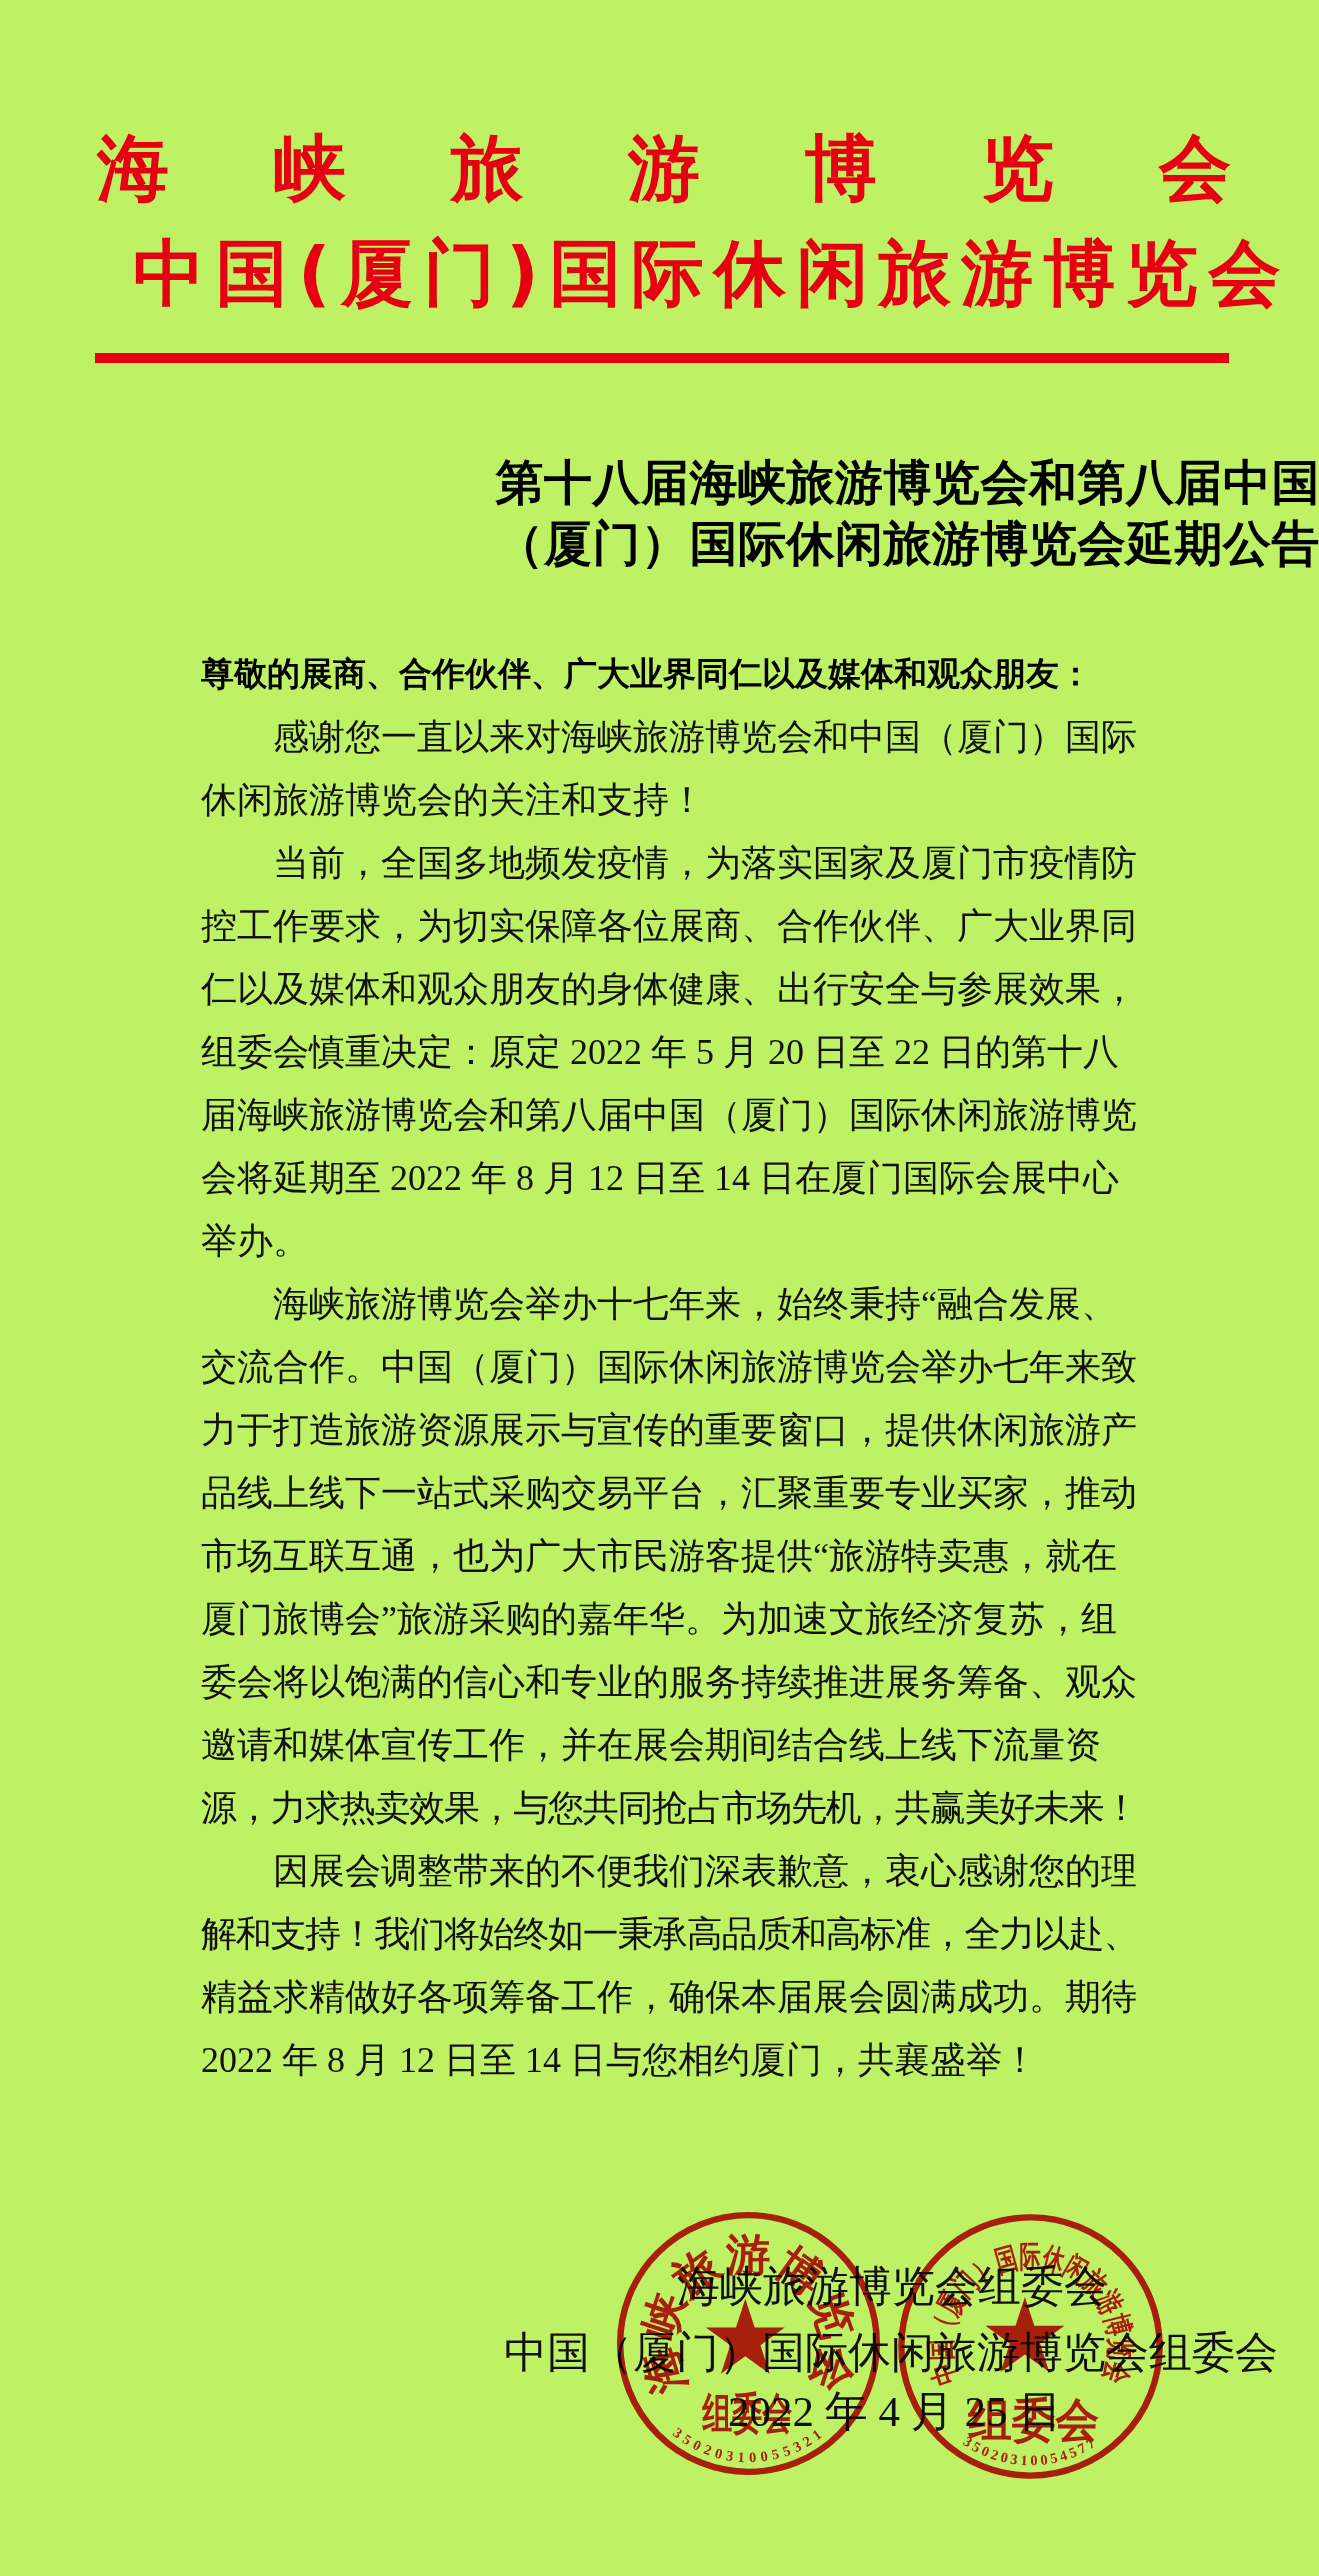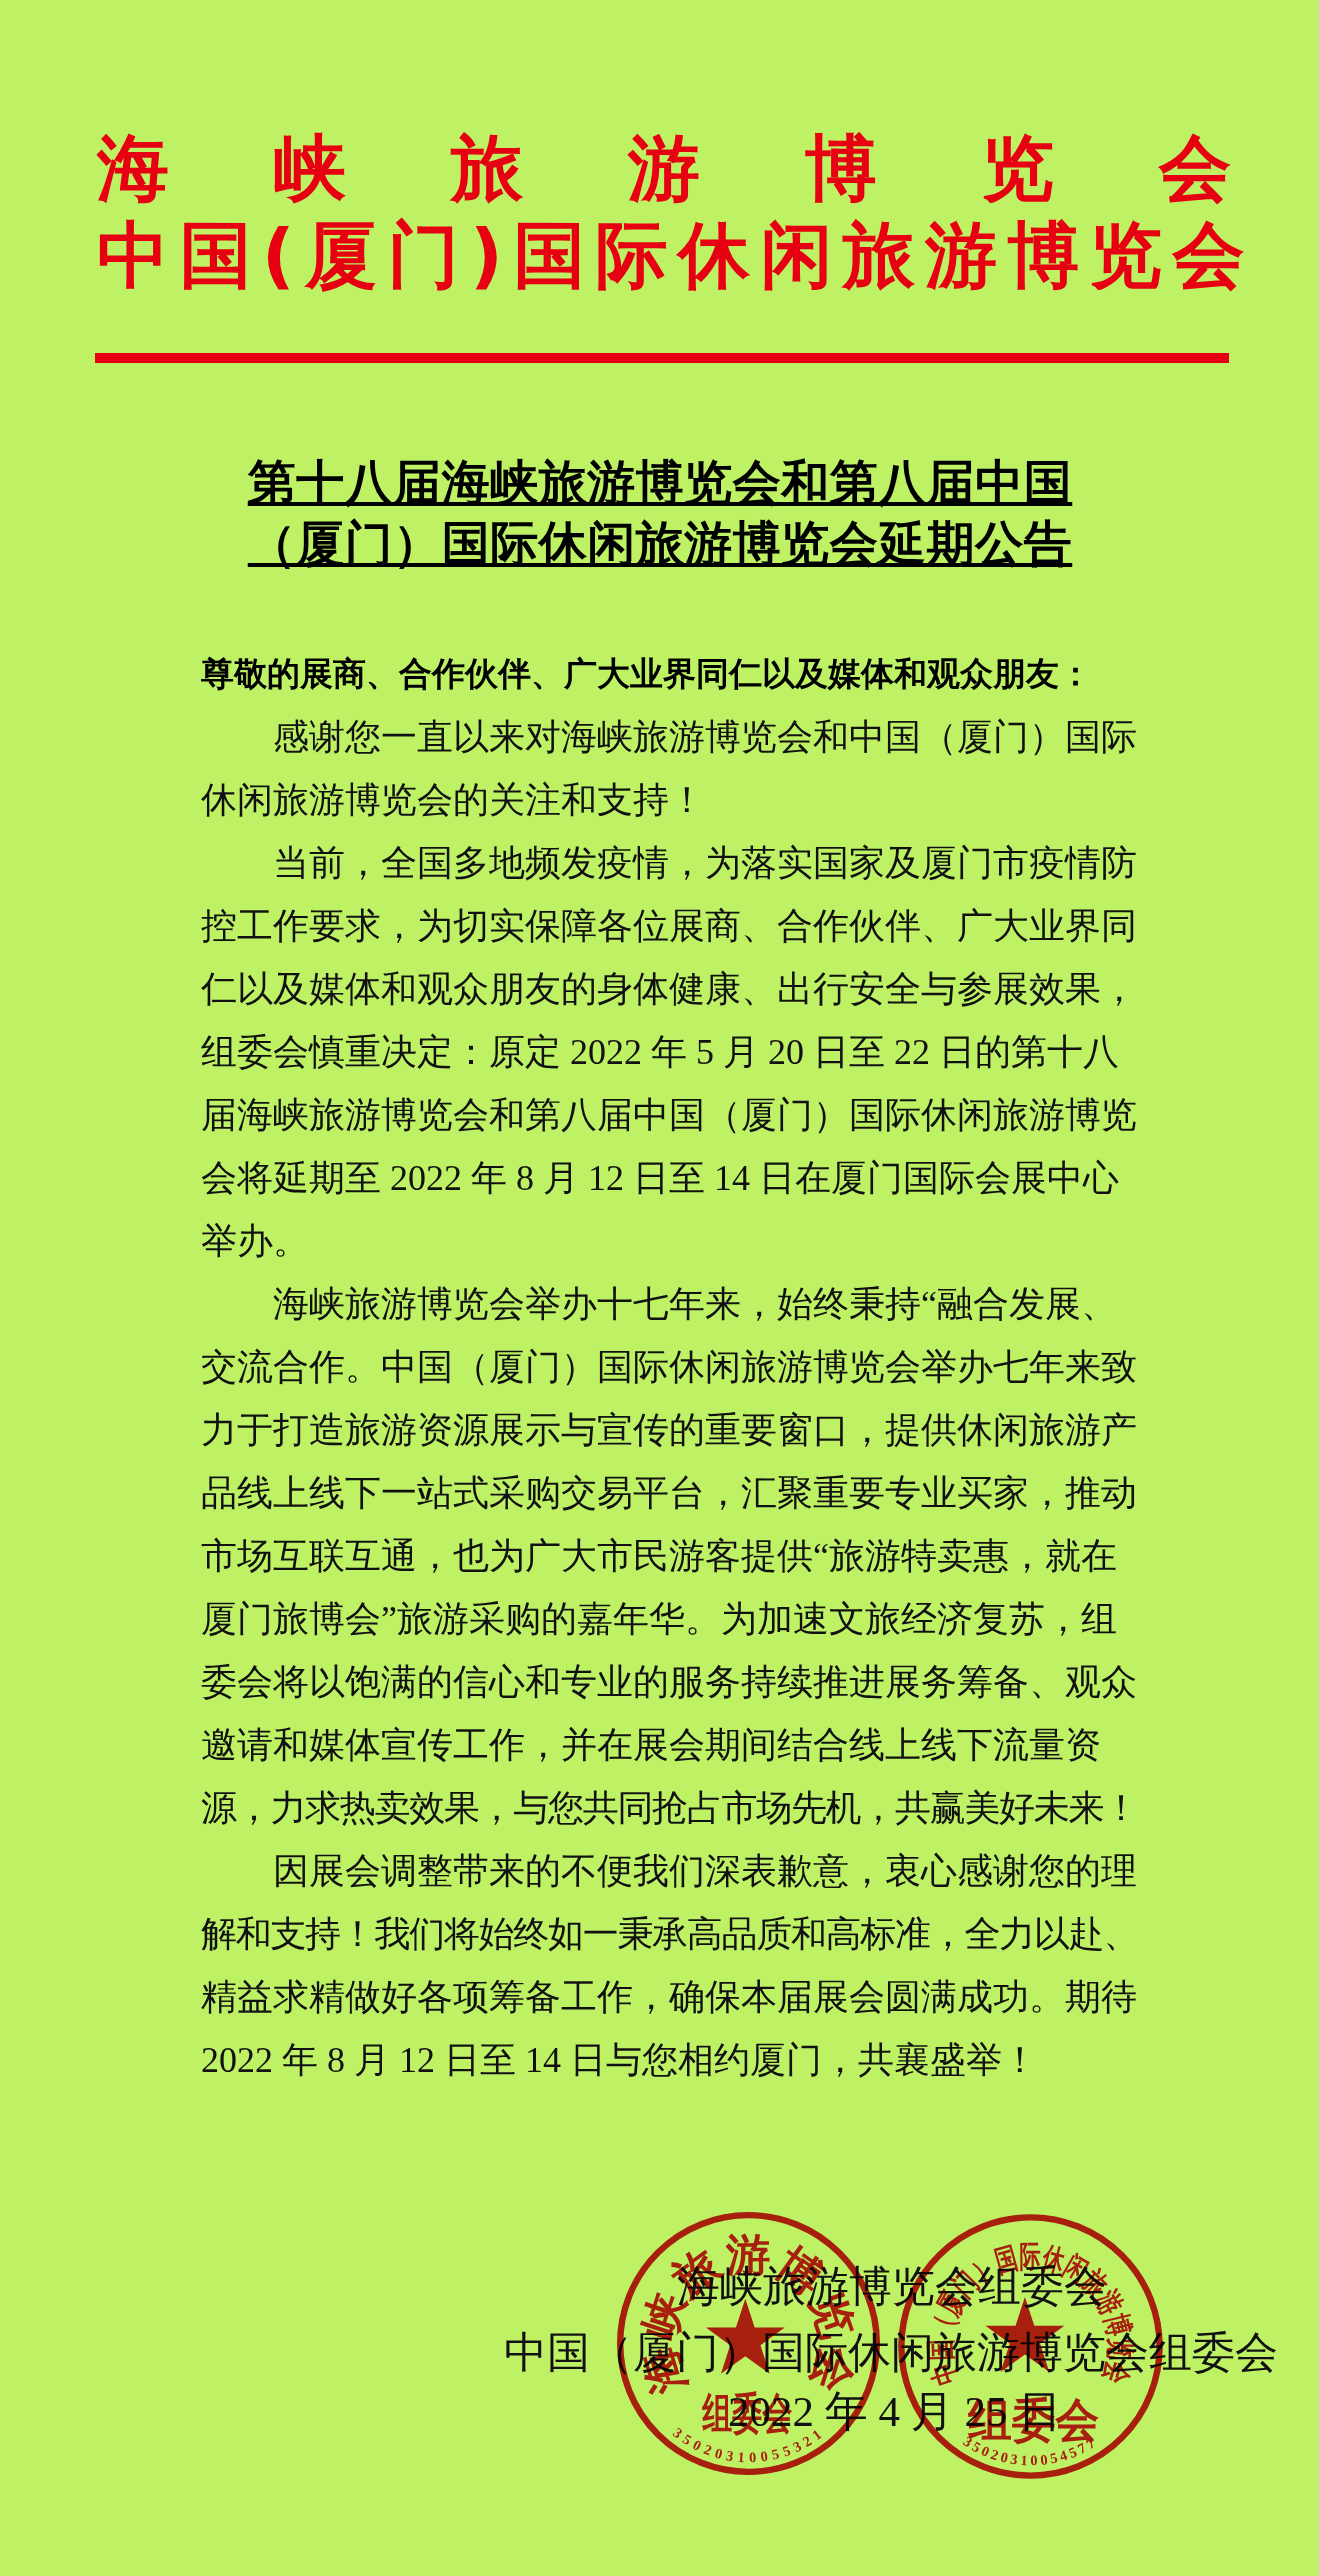--- a/index.html
+++ b/index.html
@@ -15,42 +15,41 @@
     position: absolute;
     left: 97px;
     font-family: "DejaVu Sans", sans-serif;
     font-weight: bold;
     font-size: 72px;
     line-height: 80px;
     color: #e60012;
     white-space: nowrap;
   }
   .hdr1 { top: 128px; letter-spacing: 105px; }
-  .hdr2 { top: 215px; letter-spacing: 10.4px; }
+  .hdr2 { top: 233px; letter-spacing: 10.4px; margin-left: 36px; }
   .rule {
     position: absolute;
     left: 95px;
     top: 353px;
     width: 1134px;
     height: 9.6px;
     background: #e60012;
   }
   
   .title {
     position: absolute;
     left: 0;
     top: 452px;
     width: 1320px;
-    text-align: center;
+    text-align: right;
     font-family: "Liberation Serif", serif;
     font-weight: bold;
     font-size: 48px;
     line-height: 61px;
     color: #000000;
-    text-decoration: underline;
   }
   .title-line { white-space: nowrap; letter-spacing: 0.5px; }
   
   .body {
     position: absolute;
     left: 201px;
     top: 643px;
     font-family: "Liberation Serif", serif;
     font-size: 36px;
     line-height: 63px;

